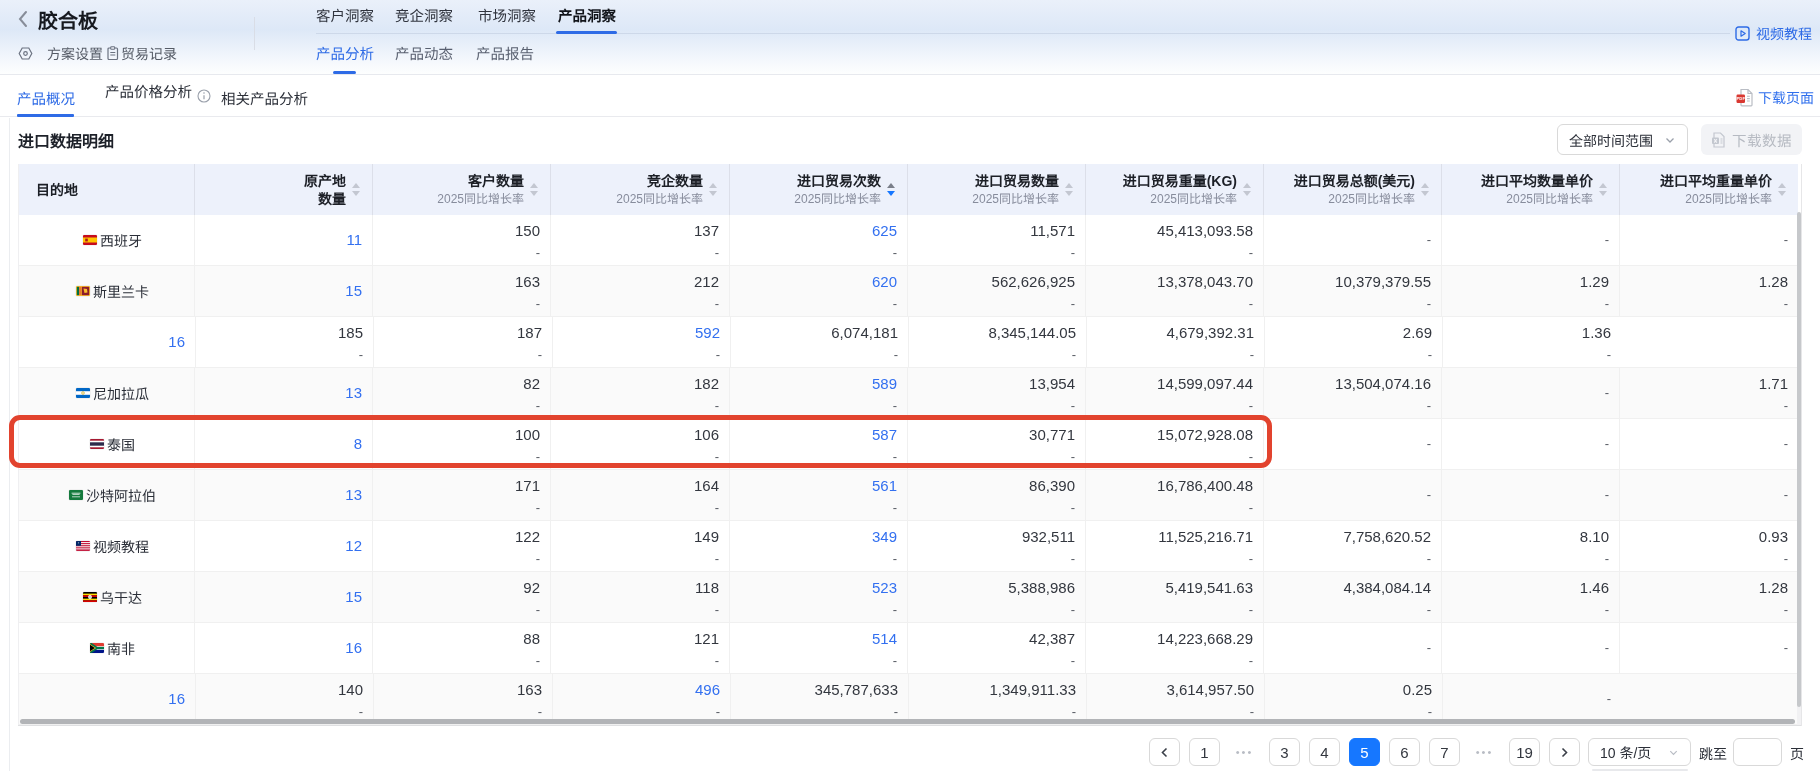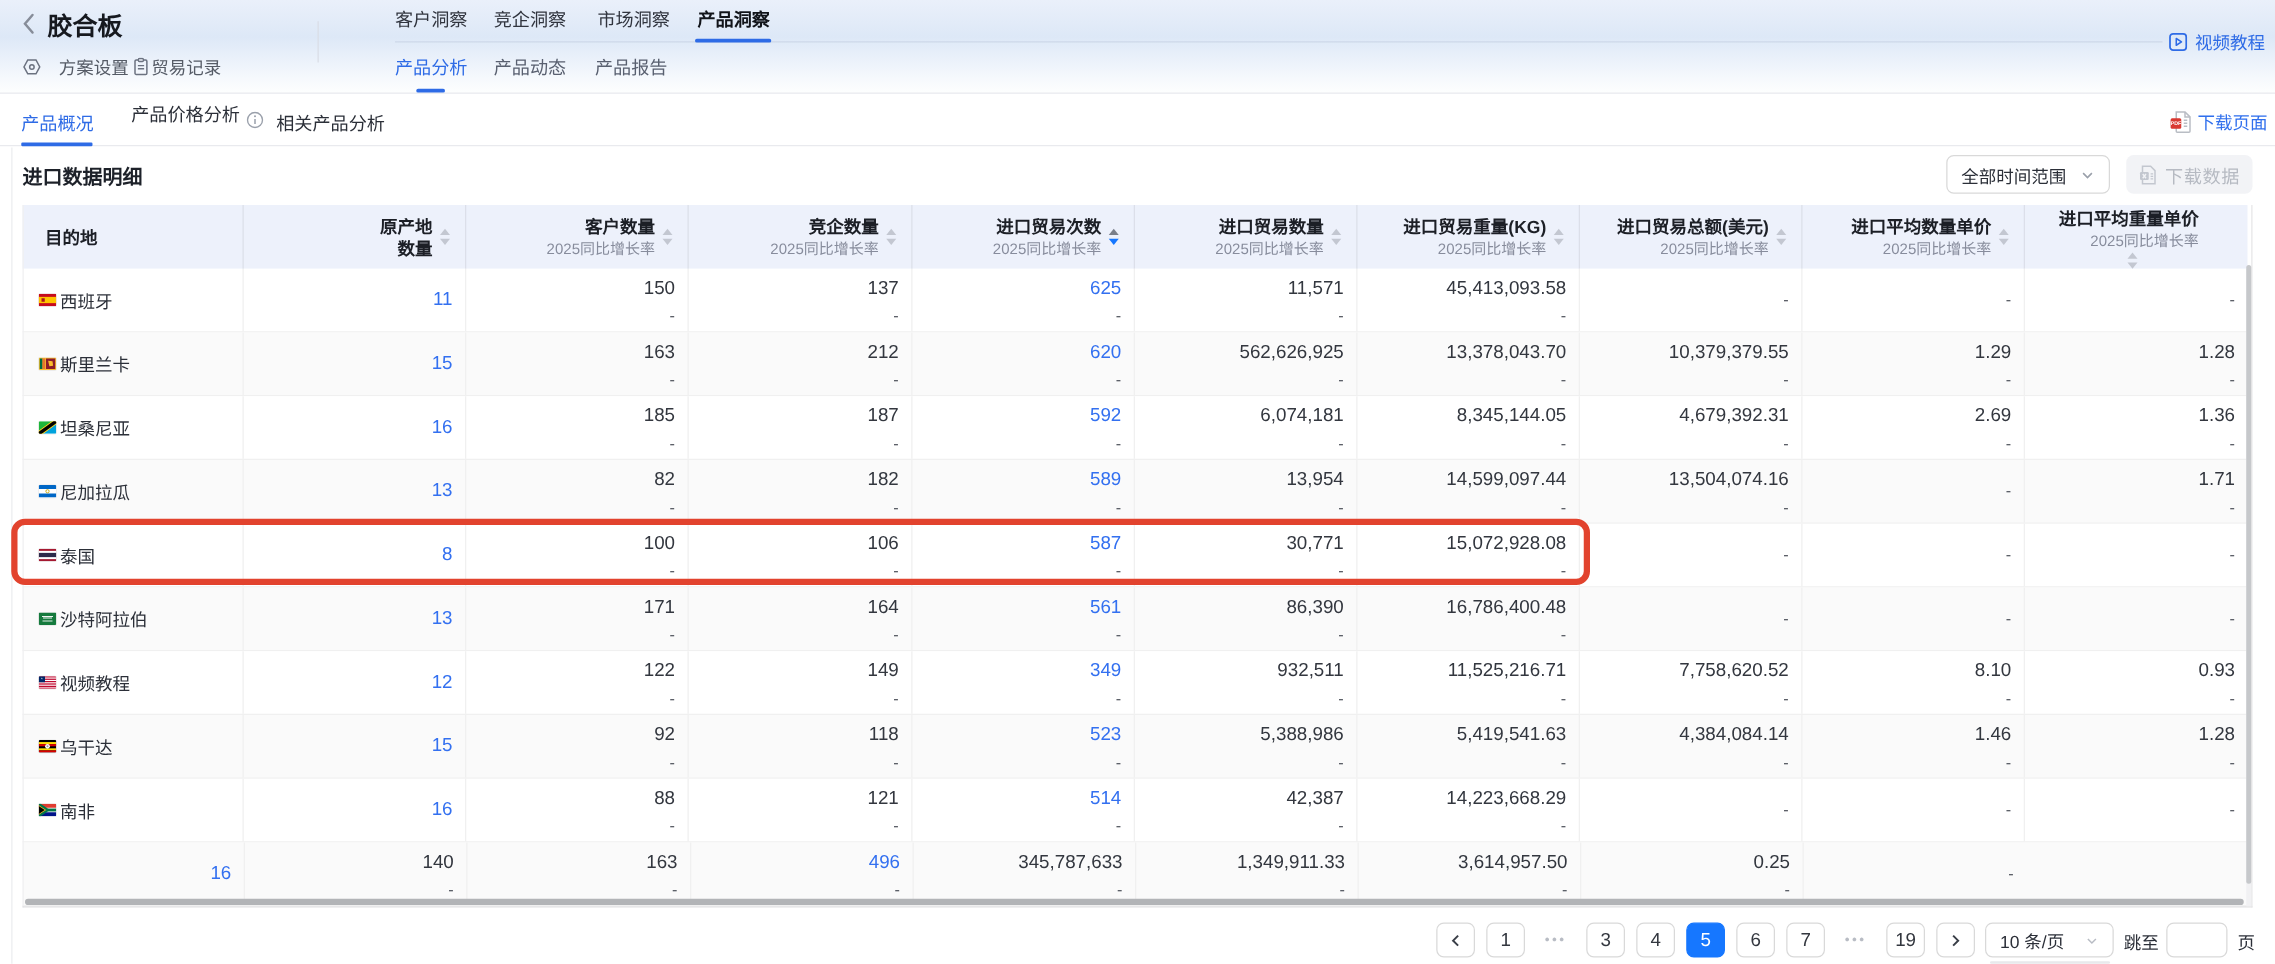--- a/index.html
+++ b/index.html
@@ -31,35 +31,35 @@
 #n2c{position:absolute;left:221px;top:11px;font-size:14.5px;color:#2b2f38;}
 #dlpage{position:absolute;left:1736px;top:11px;display:flex;align-items:center;gap:5px;color:#2f6fed;font-size:14px;}
 
 #sectitle{position:absolute;left:18px;top:128px;font-size:16px;font-weight:700;color:#1d2129;}
 #timesel{position:absolute;left:1557px;top:124px;width:131px;height:31px;border:1px solid #d9d9d9;border-radius:6px;background:#fff;display:flex;align-items:center;justify-content:space-between;padding:0 11px;font-size:14px;color:#2b2f38;}
 #dlbtn{position:absolute;left:1701px;top:124px;width:101px;height:31px;background:#f2f3f6;border-radius:6px;display:flex;align-items:center;justify-content:center;gap:6px;font-size:14.5px;letter-spacing:0.5px;color:#b6bac2;}
 
 #tbl{position:absolute;left:18px;top:164px;width:1780px;}
 #thead{display:flex;height:51px;background:#edf1fb;}
 .hc{position:relative;height:51px;display:flex;align-items:center;justify-content:flex-end;padding-right:12px;border-right:1px solid #dcdfe9;}
-.hc:last-child{border-right:none;flex-direction:column;}
+.hc:last-child{border-right:none;}
 .h0{justify-content:flex-start;padding-left:18px;}
 .htxt{text-align:right;}
 .ht1{font-size:14px;font-weight:700;color:#1c1f26;line-height:18px;white-space:nowrap;}
 .ht2{font-size:12px;color:#878c9c;line-height:18px;white-space:nowrap;}
 .sorter{display:flex;flex-direction:column;align-items:center;gap:3px;margin-left:6px;width:8px;}
 .cu{width:0;height:0;border-left:4px solid transparent;border-right:4px solid transparent;border-bottom:5px solid #c3c7d1;}
 .cd{width:0;height:0;border-left:4px solid transparent;border-right:4px solid transparent;border-top:5px solid #c3c7d1;}
 .cu.on{border-bottom-color:#7a7f8a;}
 .cd.sel{border-top-color:#1677ff;}
 .r{display:flex;height:51px;background:#fff;border-bottom:1px solid #f0f0f0;}
 .r.alt{background:#fafafa;}
 .bc{position:relative;height:50px;border-right:1px solid #f0f0f0;}
 .bc:last-child{border-right:none;}
-.c0{display:flex;align-items:center;padding-left:13px;gap:3px;}
+.c0{display:flex;align-items:center;padding-left:13px;gap:3px;justify-content:center;}
 .flag{display:inline-flex;line-height:0;}
 .flag svg{border-radius:1px;box-shadow:0 0 0 0.5px rgba(0,0,0,0.08);}
 .cn{font-size:14px;color:#2b2f38;}
 .v{position:absolute;right:10px;top:6px;line-height:19px;font-size:15px;color:#33373f;}
 .d{position:absolute;right:10px;top:29px;line-height:17px;font-size:13px;color:#555962;}
 .one{position:absolute;right:10px;top:0;height:50px;line-height:50px;font-size:15px;color:#33373f;}
 .one.dash{font-size:13px;color:#555962;}
 .link{color:#3370f0;}
 
 #leftline{position:absolute;left:9px;top:118px;width:1px;height:653px;background:#ebedf0;}
@@ -346,31 +346,20 @@
       <div class="bc" style="width:178px">
         <span class="v">1.29</span>
         <span class="d">-</span>
       </div>
       <div class="bc" style="width:178px">
         <span class="v">1.28</span>
         <span class="d">-</span>
       </div>
     </div>
 <div class="r">
-      <div class="bc c0" style="width:177px">
-        <span class="flag">
-          <svg width="14" height="10" viewBox="0 0 14 10">
-            <path d="M0 0 H11 L0 8 Z" fill="#1eb53a"></path>
-            <path d="M14 10 H3 L14 2 Z" fill="#00a3dd"></path>
-            <path d="M-1 9.2 L12.6 -0.6 L15 2.8 L1.4 12.6 Z" fill="#fcd116" transform="translate(0,-1)"></path>
-            <path d="M-0.6 9.8 L13 0 L14.6 2.2 L1 12 Z" fill="#000" transform="translate(0,-1)"></path>
-          </svg>
-        </span>
-        <span class="cn">坦桑尼亚</span>
-      </div>
       <div class="bc" style="width:178px">
         <span class="one link">16</span>
       </div>
       <div class="bc" style="width:178px">
         <span class="v">185</span>
         <span class="d">-</span>
       </div>
       <div class="bc" style="width:179px">
         <span class="v">187</span>
         <span class="d">-</span>

